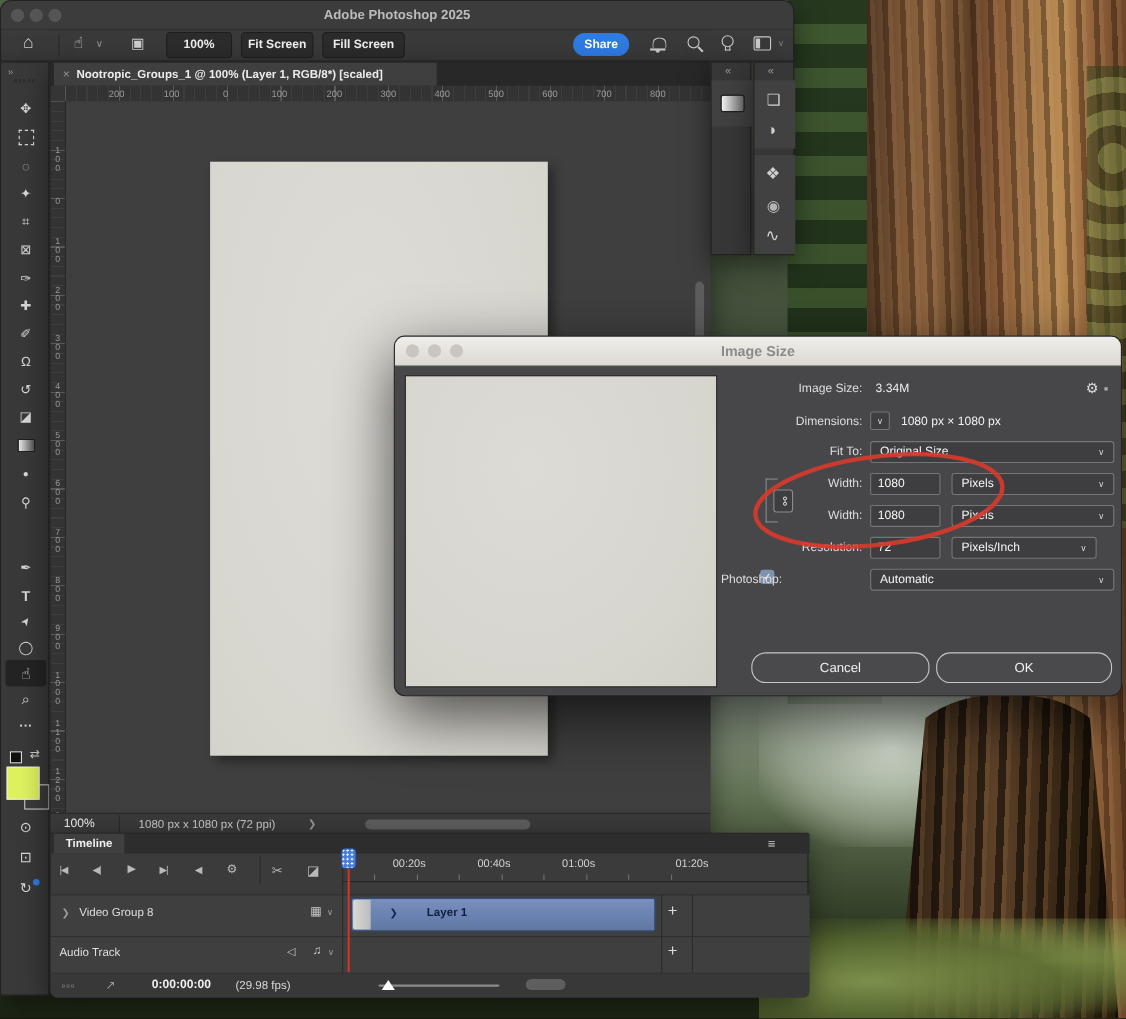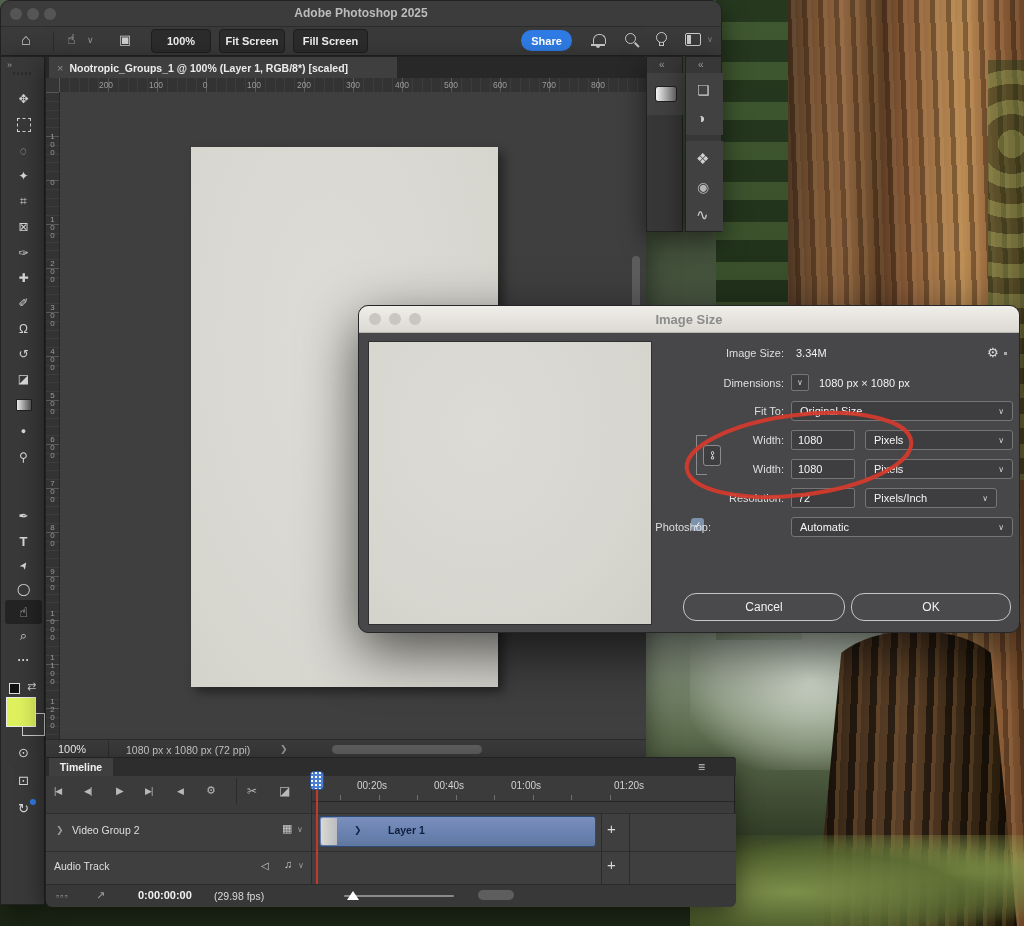--- a/index.html
+++ b/index.html
@@ -289,21 +289,21 @@
       <span class="tick" style="left:299px;top:19px;"></span>
     </div>
 
     <div class="abs" style="left:0;top:55px;width:690px;height:38px;background:#3f3f3f;border-top:1px solid #2e2e2e;"></div>
     <div class="abs" style="left:0;top:93px;width:690px;height:33px;background:#3f3f3f;border-top:1px solid #2e2e2e;"></div>
     <div class="abs" style="left:265px;top:18px;width:1px;height:108px;background:#2b2b2b;"></div>
     <div class="abs" style="left:555px;top:55px;width:1px;height:71px;background:#2b2b2b;"></div>
     <div class="abs" style="left:583px;top:55px;width:1px;height:71px;background:#2b2b2b;"></div>
 
     <span class="abs" style="left:10px;top:67px;color:#9a9a9a;font-size:9px;">❯</span>
-    <span class="abs" style="left:26px;top:66px;color:#dedede;font-size:10.5px;">Video Group 2</span>
+    <span class="abs" style="left:26px;top:66px;color:#dedede;font-size:10.5px;">Video Group 8</span>
     <span class="abs" style="left:236px;top:64px;color:#c9c9c9;font-size:11px;">▦</span>
     <span class="abs" style="left:251px;top:67px;color:#9a9a9a;font-size:8px;">∨</span>
 
     <div class="abs" style="left:273px;top:58px;width:277px;height:31px;border-radius:3px;border:1px solid #2c4a77;
          background:linear-gradient(180deg,#7a8fbc,#66across 0,#6a82b1 60%,#60789f);background:linear-gradient(180deg,#7a8fbc,#6a82b1 55%,#60789f);box-sizing:border-box;">
       <div class="abs" style="left:1px;top:1px;width:16px;height:27px;border-radius:2px 0 0 2px;background:linear-gradient(90deg,#dbdad2,#b9bcc0);"></div>
       <span class="abs" style="left:34px;top:8px;color:#13264a;font-size:9px;">❯</span>
       <span class="abs" style="left:48px;top:7px;color:#0f1f3d;font-size:10.5px;font-weight:bold;padding-left:20px;">Layer 1</span>
     </div>
     <div class="abs" style="left:561px;top:62px;color:#dcdcdc;font-size:15px;">+</div>

